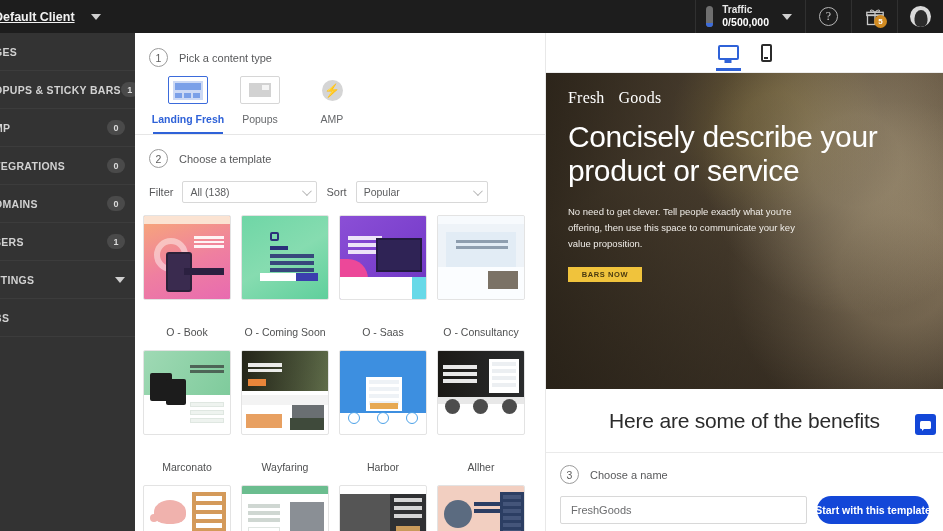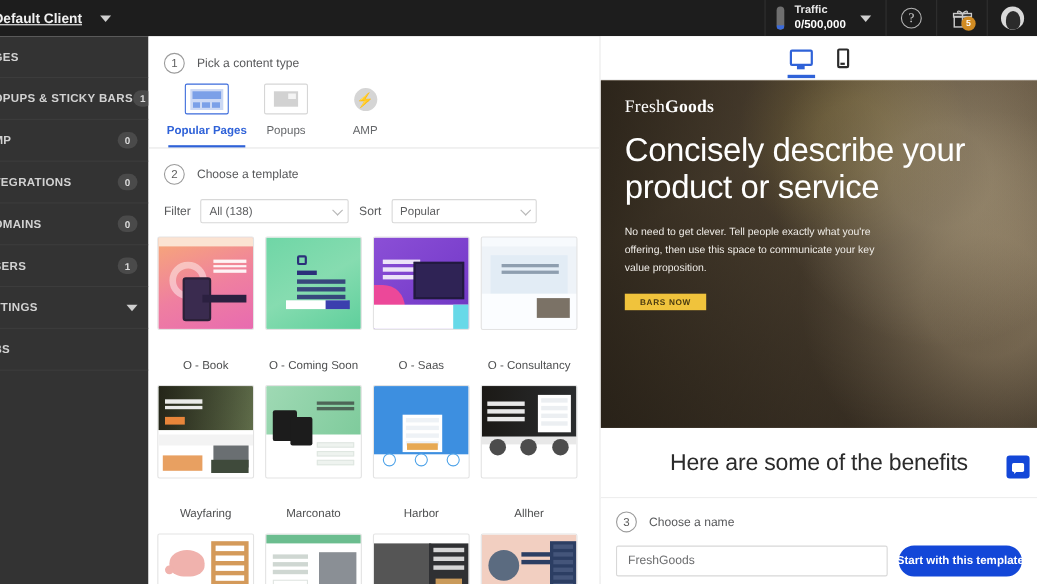--- a/index.html
+++ b/index.html
@@ -346,21 +346,21 @@
   }
   .hero::before {
     content: ""; position: absolute; inset: 0;
     background: linear-gradient(90deg, rgba(20,16,10,.72) 0%, rgba(20,16,10,.45) 45%, rgba(20,16,10,.15) 100%);
   }
   .hero-inner { position: relative; padding: 16px 0 0 22px; }
   .brand {
     color: #fff; font-size: 16px; font-family: "Liberation Serif", serif;
     letter-spacing: .2px;
   }
-  .brand b { font-weight: 700; }
+  .brand b { font-weight: 400; margin-left: 14px; }
   .headline {
     color: #fff; font-size: 30px; line-height: 1.12; font-weight: 400;
     margin-top: 13px; letter-spacing: -0.4px; max-width: 320px;
   }
   .subtext {
     color: #f0ede8; font-size: 9.5px; line-height: 1.65; margin-top: 17px;
     max-width: 250px;
   }
   .order-btn {
     margin-top: 16px; width: 74px; height: 15px; background: #f0c33c;
@@ -479,21 +479,21 @@
     <div class="section1">
       <div class="step-row">
         <span class="step-circle">1</span>
         <span class="step-text">Pick a content type</span>
       </div>
       <div class="tabs">
         <div class="tab active">
           <span class="tab-thumb">
               <span class="ic-lp"></span>
             </span>
-          <span class="tab-label">Popular Pages</span>
+          <span class="tab-label">Landing Fresh</span>
         </div>
         <div class="tab">
           <span class="tab-thumb">
               <span class="ic-pop"></span>
             </span>
           <span class="tab-label">Popups</span>
         </div>
         <div class="tab">
           <span class="tab-thumb" style="border:none">
               <span class="ic-amp">⚡</span>
@@ -578,51 +578,51 @@
               <i></i>
               <i></i>
             </span>
             <span class="panel"></span>
             <span class="img"></span>
         </div>
         <div class="card-label">O - Consultancy</div>
       </div>
 
       <div class="card">
+        <div class="card-thumb t-marc">
+          <span class="grn"></span>
+            <span class="dev1"></span>
+            <span class="dev2"></span>
+          <span class="hd">
+              <i></i>
+              <i></i>
+            </span>
+          <span class="form">
+              <i></i>
+              <i></i>
+              <i></i>
+            </span>
+        </div>
+        <div class="card-label">Marconato</div>
+      </div>
+
+      <div class="card">
         <div class="card-thumb t-way">
           <span class="hero"></span>
             <span class="hd">
               <i></i>
               <i></i>
             </span>
             <span class="cta"></span>
           <span class="mid"></span>
             <span class="imgr"></span>
             <span class="orange"></span>
             <span class="dark"></span>
         </div>
         <div class="card-label">Wayfaring</div>
-      </div>
-
-      <div class="card">
-        <div class="card-thumb t-marc">
-          <span class="grn"></span>
-            <span class="dev1"></span>
-            <span class="dev2"></span>
-          <span class="hd">
-              <i></i>
-              <i></i>
-            </span>
-          <span class="form">
-              <i></i>
-              <i></i>
-              <i></i>
-            </span>
-        </div>
-        <div class="card-label">Marconato</div>
       </div>
 
       <div class="card">
         <div class="card-thumb t-harb">
           <span class="blue"></span>
             <span class="card2">
               <i></i>
               <i></i>
               <i></i>
               <i></i>

